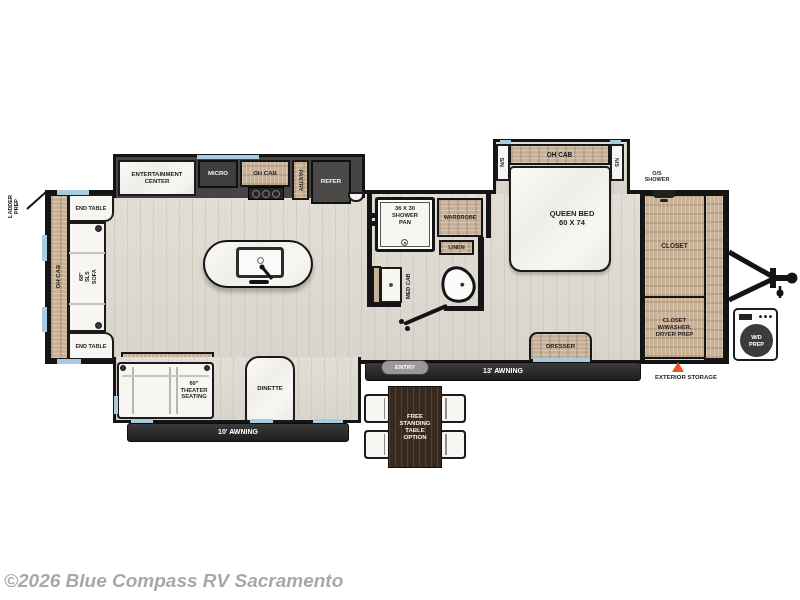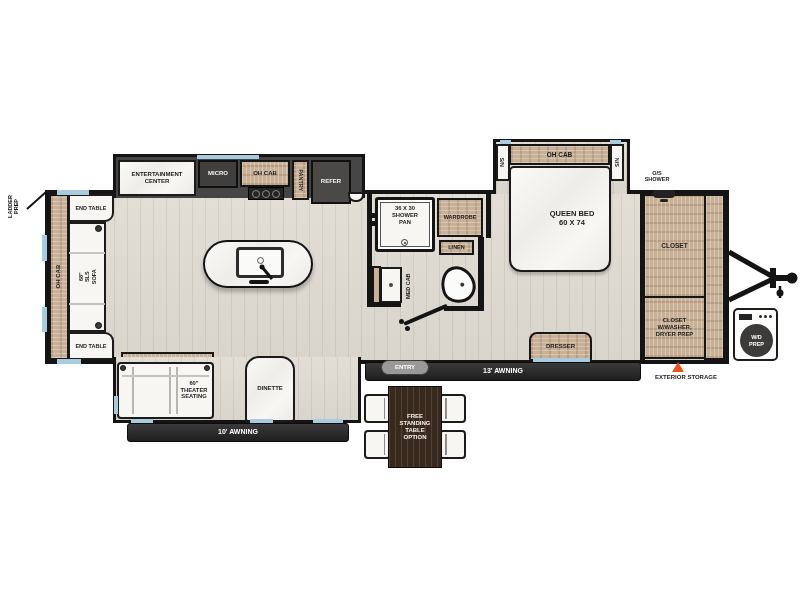--- a/index.html
+++ b/index.html
@@ -233,14 +233,15 @@
     <line x1="729" y1="300" x2="775" y2="278" stroke="#141414" stroke-width="5"></line>
     <rect x="770" y="268" width="6" height="20" fill="#141414"></rect>
     <line x1="776" y1="278" x2="791" y2="278" stroke="#141414" stroke-width="6"></line>
     <circle cx="792" cy="278" r="5.5" fill="#141414"></circle>
     <line x1="780" y1="286" x2="780" y2="298" stroke="#141414" stroke-width="2.5"></line>
     <circle cx="780" cy="293" r="3.5" fill="#141414"></circle>
     <line x1="262" y1="267" x2="272" y2="279" stroke="#141414" stroke-width="3"></line>
     <circle cx="262" cy="267" r="2.5" fill="#141414"></circle>
   </svg>
 
+  <div class="abs" style="left:4px;top:570px;font-size:19px;font-weight:bold;font-style:italic;color:#a8a8a8;white-space:nowrap;">©2026 Blue Compass RV Sacramento</div>
 
 </div>
 
 </body></html>

